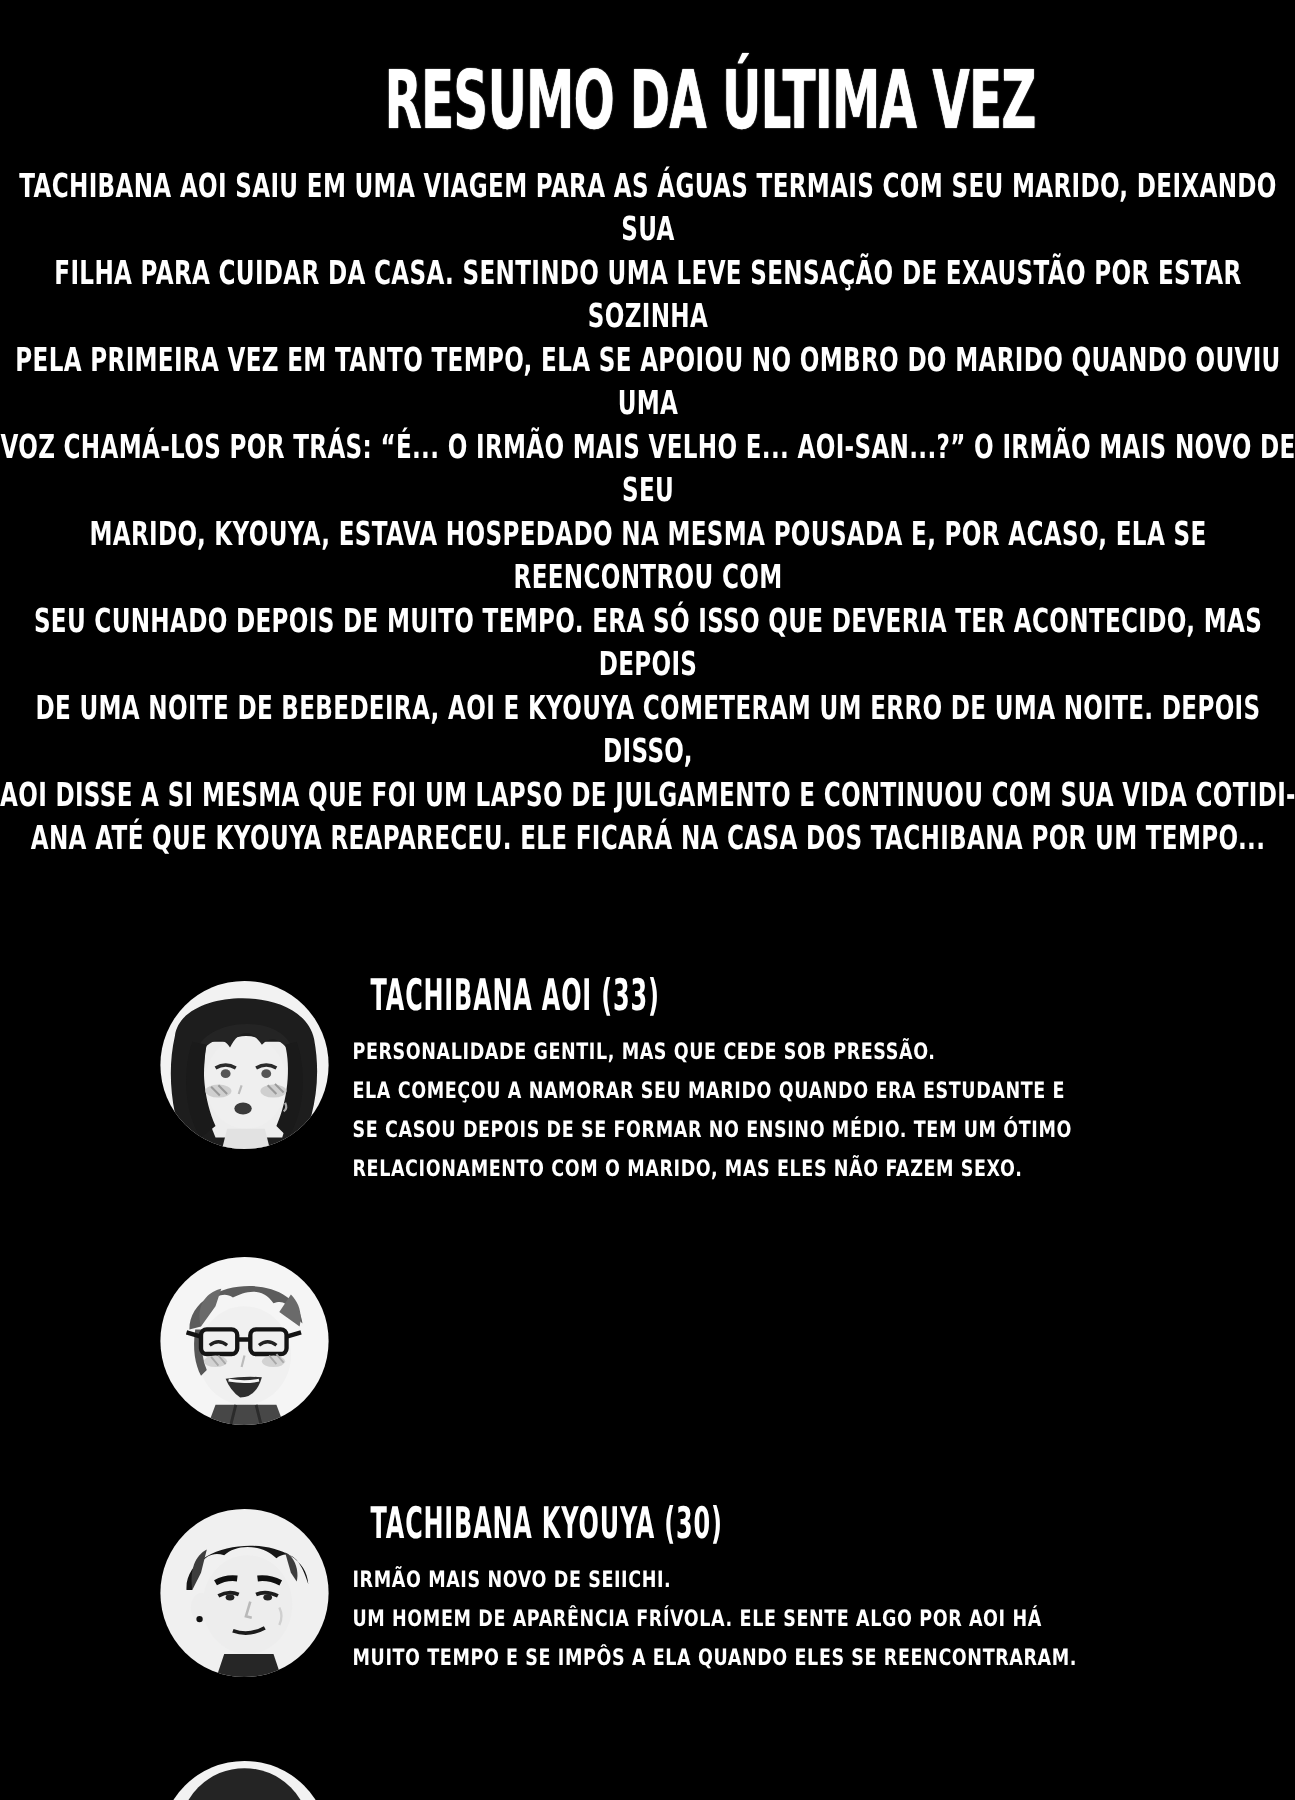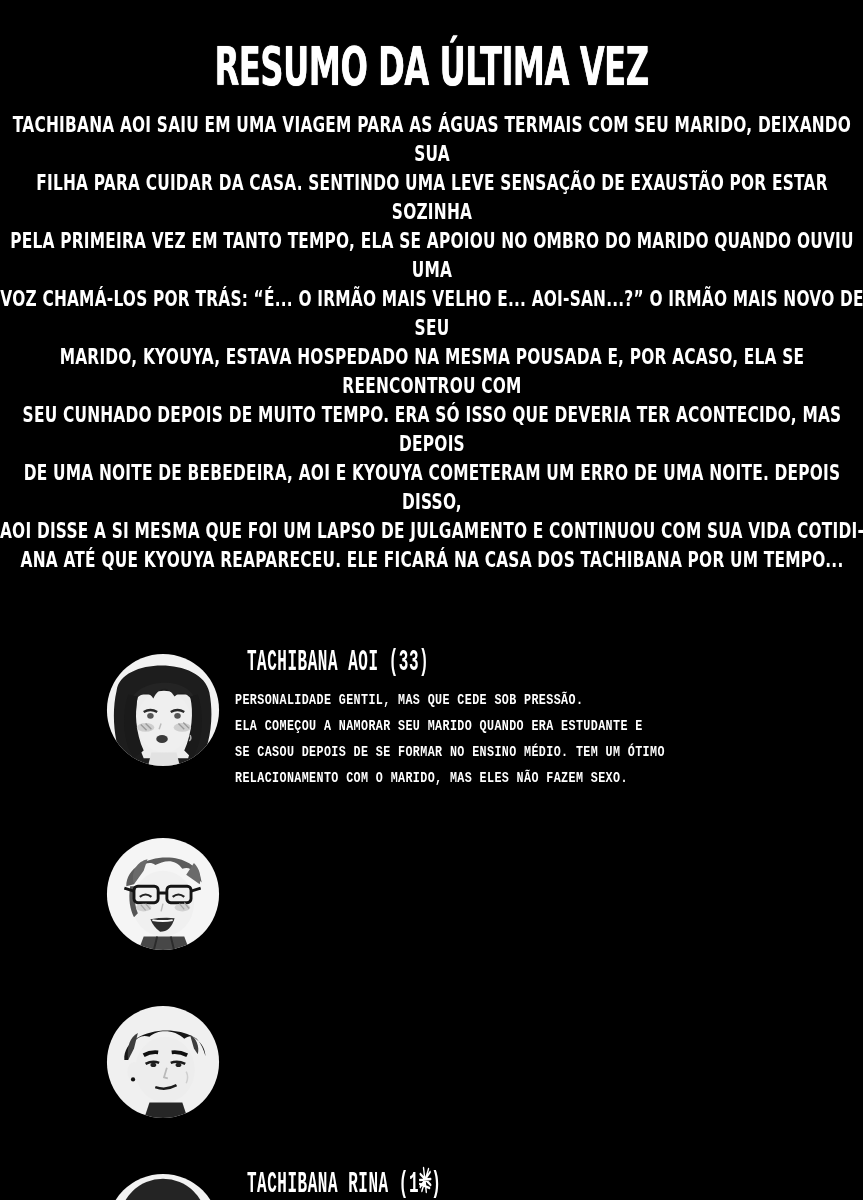--- a/index.html
+++ b/index.html
@@ -2,42 +2,42 @@
 <html><head>
 <meta charset="utf-8">
 <style>
   * { margin:0; padding:0; box-sizing:border-box; }
   html,body { background:#000; }
   body {
     width:863px; height:1200px; overflow:hidden; position:relative;
     font-family:"DejaVu Sans","Liberation Sans",sans-serif;
     color:#fff; -webkit-font-smoothing:antialiased;
   }
-  .page-title-wrap { padding-top:40px; text-align:center; }
+  .page-title-wrap { padding-top:40px; text-align:right; }
   .page-title {
     font-size:54px; font-weight:bold; line-height:54px; letter-spacing:-1px;
     white-space:nowrap; transform:scaleX(0.6); transform-origin:50% 50%;
     text-shadow:0 0 1px #fff;
   }
   .summary {
     margin-top:16px; margin-left:-188px; width:1240px;
     font-size:22px; font-weight:bold; line-height:29px; letter-spacing:0.3px;
     text-align:center; white-space:pre-line;
     transform:scaleX(0.70); transform-origin:50% 0;
   }
   .characters { margin-top:72px; padding-left:105px; padding-right:30px; }
   .char-section {
     display:flex; align-items:flex-start; gap:14px;
     min-height:130px; margin-bottom:38px;
   }
   .portrait {
     flex:0 0 116px; width:116px; height:116px; margin-top:6px;
     border-radius:50%; overflow:hidden; background:#000;
   }
-  .char-text { flex:1 1 auto; min-width:0;font-family:Liberation Mono, monospace; }
+  .char-text { flex:1 1 auto; min-width:0; }
   .char-name {
     font-size:29px; font-weight:bold; line-height:34px; letter-spacing:1px;
     white-space:nowrap; transform:scaleX(0.55); transform-origin:0 50%;
     margin-left:12px; display:flex; align-items:center;
   }
   .char-name .scribble { display:inline-block; margin:0 -2px; }
   .char-desc {
     margin-top:8px;
     font-size:15px; font-weight:bold; line-height:26px; letter-spacing:0.5px;
     white-space:pre-line; transform:scaleX(0.78); transform-origin:0 0;
@@ -158,20 +158,28 @@
           <path d="M42,62 Q49,58 56,61" stroke="#1c1c1c" stroke-width="2.6" fill="none"></path>
           <path d="M68,61 Q75,58 83,62" stroke="#1c1c1c" stroke-width="2.6" fill="none"></path>
           <ellipse cx="50" cy="63" rx="3" ry="2.2" fill="#222"></ellipse>
           <ellipse cx="76" cy="63" rx="3" ry="2.2" fill="#222"></ellipse>
           <path d="M64,66 L61,76 L65,77" stroke="#b9b9b9" stroke-width="1.8" fill="none"></path>
           <path d="M52,86 Q63,90 74,84" stroke="#1c1c1c" stroke-width="2.6" fill="none"></path>
           <path d="M84,70 q3,6 0,12" stroke="#cfcfcf" stroke-width="1.6" fill="none"></path>
           <path d="M46,102 L80,102 L86,120 L40,120 Z" fill="#262626"></path>
         </g>
       </svg>
+    </div>
+    <div class="char-text">
+      <div class="char-name">
+          <span>TACHIBANA KYOUYA (30)</span>
+        </div>
+      <div class="char-desc">IRMÃO MAIS NOVO DE SEIICHI.
+UM HOMEM DE APARÊNCIA FRÍVOLA. ELE SENTE ALGO POR AOI HÁ
+MUITO TEMPO E SE IMPÔS A ELA QUANDO ELES SE REENCONTRARAM.</div>
     </div>
   </div>
 
   <div class="char-section">
     <div class="portrait">
       <svg viewBox="0 0 120 120" width="116" height="116">
         <defs>
             <clipPath id="cpR">
               <circle cx="60" cy="60" r="58"></circle>
             </clipPath>
@@ -198,25 +206,15 @@
           <ellipse cx="85" cy="82" rx="7" ry="3.6" fill="#cbcbcb"></ellipse>
           <path d="M33,80 l5,5 M38,79 l5,5 M82,79 l5,5 M87,78 l5,5" stroke="#9c9c9c" stroke-width="1.3"></path>
           <path d="M49,88 Q60,84 71,88 Q71,102 60,103 Q49,102 49,88 Z" fill="#2f2f2f"></path>
           <path d="M53,98 Q60,101 67,98 L66,102 Q60,104 54,102 Z" fill="#8a8a8a"></path>
           <path d="M92,88 q2,5 -1,8" stroke="#aaa" stroke-width="1.6" fill="none"></path>
           <path d="M40,106 L80,106 L84,120 L36,120 Z" fill="#9a9a9a"></path>
           <path d="M48,106 L46,120 M58,106 L57,120 M68,106 L69,120 M76,106 L78,120" stroke="#6f6f6f" stroke-width="2"></path>
         </g>
       </svg>
     </div>
-    <div class="char-text">
-      <div class="char-name">
-        <span>TACHIBANA RINA (1</span>
-          <span class="scribble"><svg width="26" height="28" viewBox="0 0 26 28">
-              <path d="M4 21 L22 6 M3 14 L23 13 M7 25 L19 3 M4 8 L23 19 M10 2 L15 26 M3 18 L21 22" stroke="#ffffff" stroke-width="2.6" fill="none" stroke-linecap="round"></path>
-            </svg></span>
-          <span>)</span>
-      </div>
-
-    </div>
   </div>
 
 </div>
 
 </body></html>

